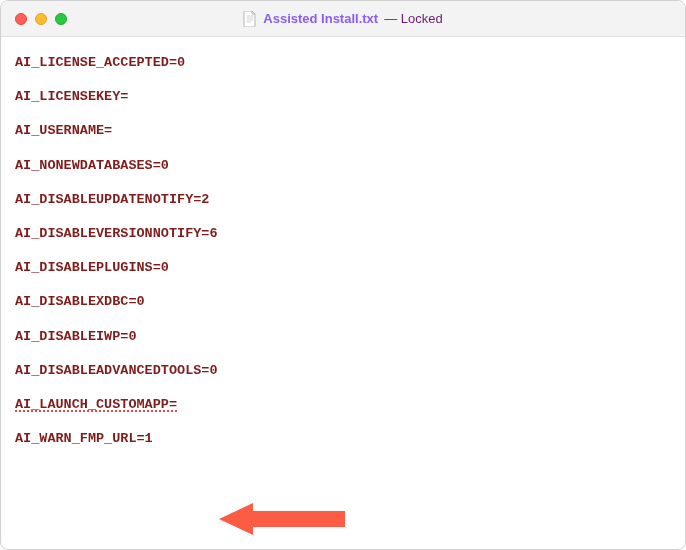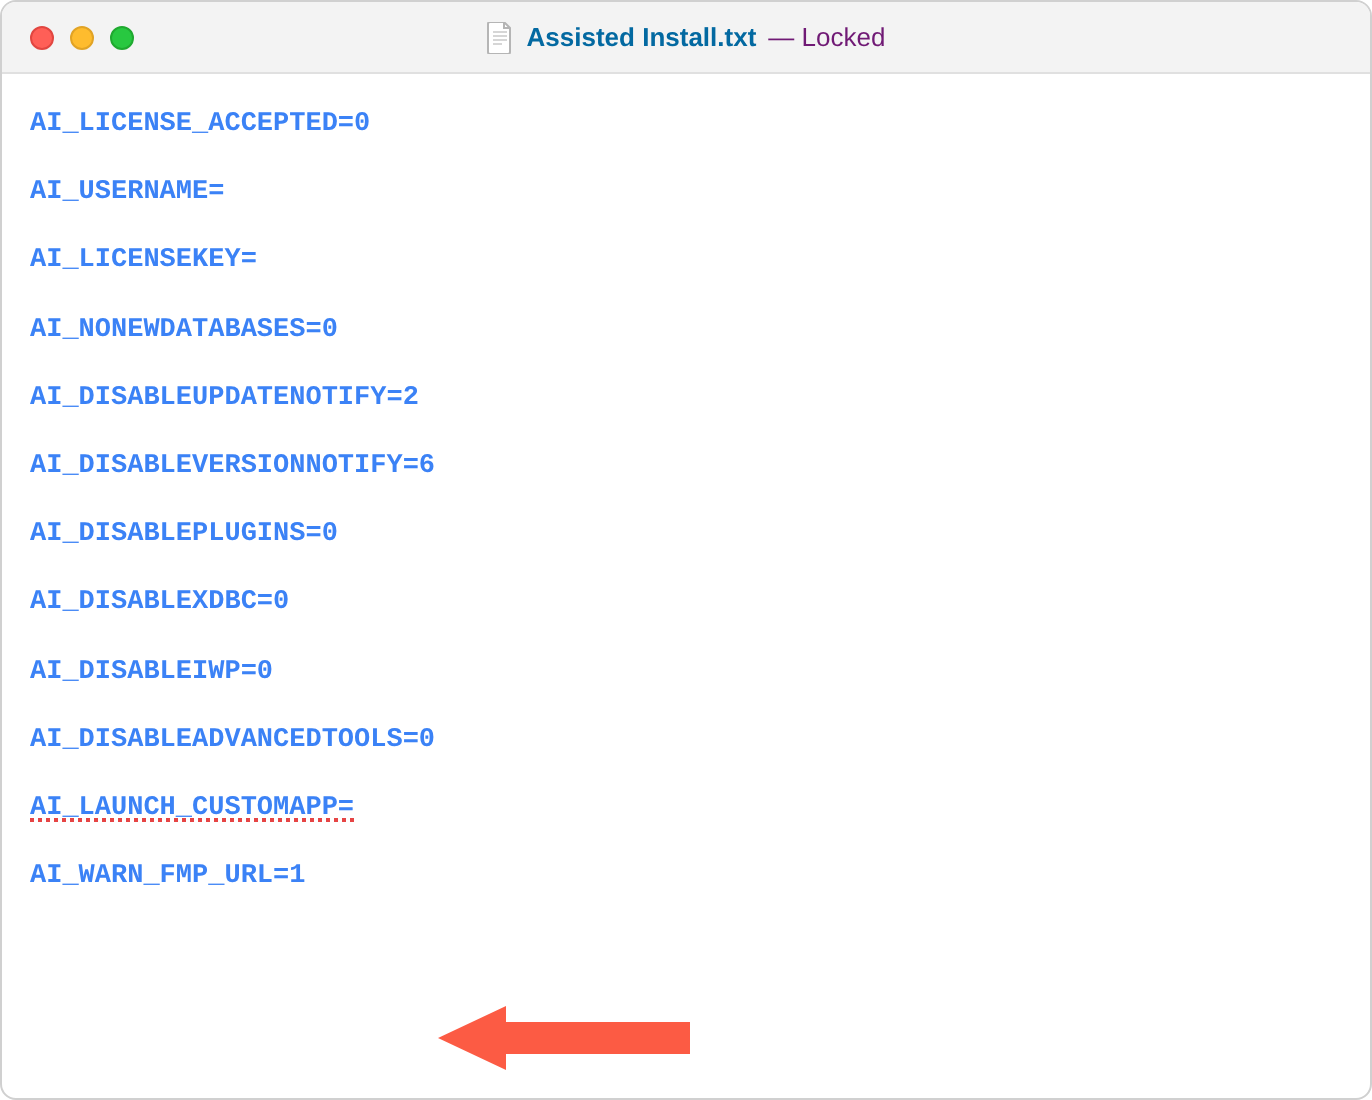--- a/index.html
+++ b/index.html
@@ -50,31 +50,31 @@
       pointer-events: none;
     }
     .doc-icon {
       width: 14px;
       height: 16px;
       display: inline-block;
     }
     .title-text {
       font-size: 13px;
       font-weight: 600;
-      color: #0369a1;
+      color: #8b5cf6;
     }
     .locked-text {
       font-size: 13px;
       color: #701a75;
     }
     .content {
       padding: 18px 14px;
       font-family: "Menlo", "Courier New", monospace;
       font-size: 13.5px;
-      color: #3b82f6;
+      color: #7f1d1d;
       line-height: 1.2;
       font-weight: 600;
     }
     .line {
       margin-bottom: 18px;
       white-space: pre;
     }
     .spellcheck {
       text-decoration: underline dotted #e64545;
       text-decoration-thickness: 2px;
@@ -109,22 +109,22 @@
           <line x1="3.5" y1="11" x2="8" y2="11" stroke="#c8c8c8" stroke-width="0.8"></line>
         </svg>
       </span>
       <span class="title-text">Assisted Install.txt</span>
       <span class="locked-text"><span> — </span><span>Locked</span></span>
     </div>
   </div>
 
   <div class="content" id="content">
       <div class="line">AI_LICENSE_ACCEPTED=0</div>
+      <div class="line">AI_LICENSEKEY=</div>
       <div class="line">AI_USERNAME=</div>
-      <div class="line">AI_LICENSEKEY=</div>
       <div class="line">AI_NONEWDATABASES=0</div>
       <div class="line">AI_DISABLEUPDATENOTIFY=2</div>
       <div class="line">AI_DISABLEVERSIONNOTIFY=6</div>
       <div class="line">AI_DISABLEPLUGINS=0</div>
       <div class="line">AI_DISABLEXDBC=0</div>
       <div class="line">AI_DISABLEIWP=0</div>
       <div class="line">AI_DISABLEADVANCEDTOOLS=0</div>
       <div class="line"><span class="spellcheck">AI_LAUNCH_CUSTOMAPP=</span></div>
       <div class="line">AI_WARN_FMP_URL=1</div>
     </div>

